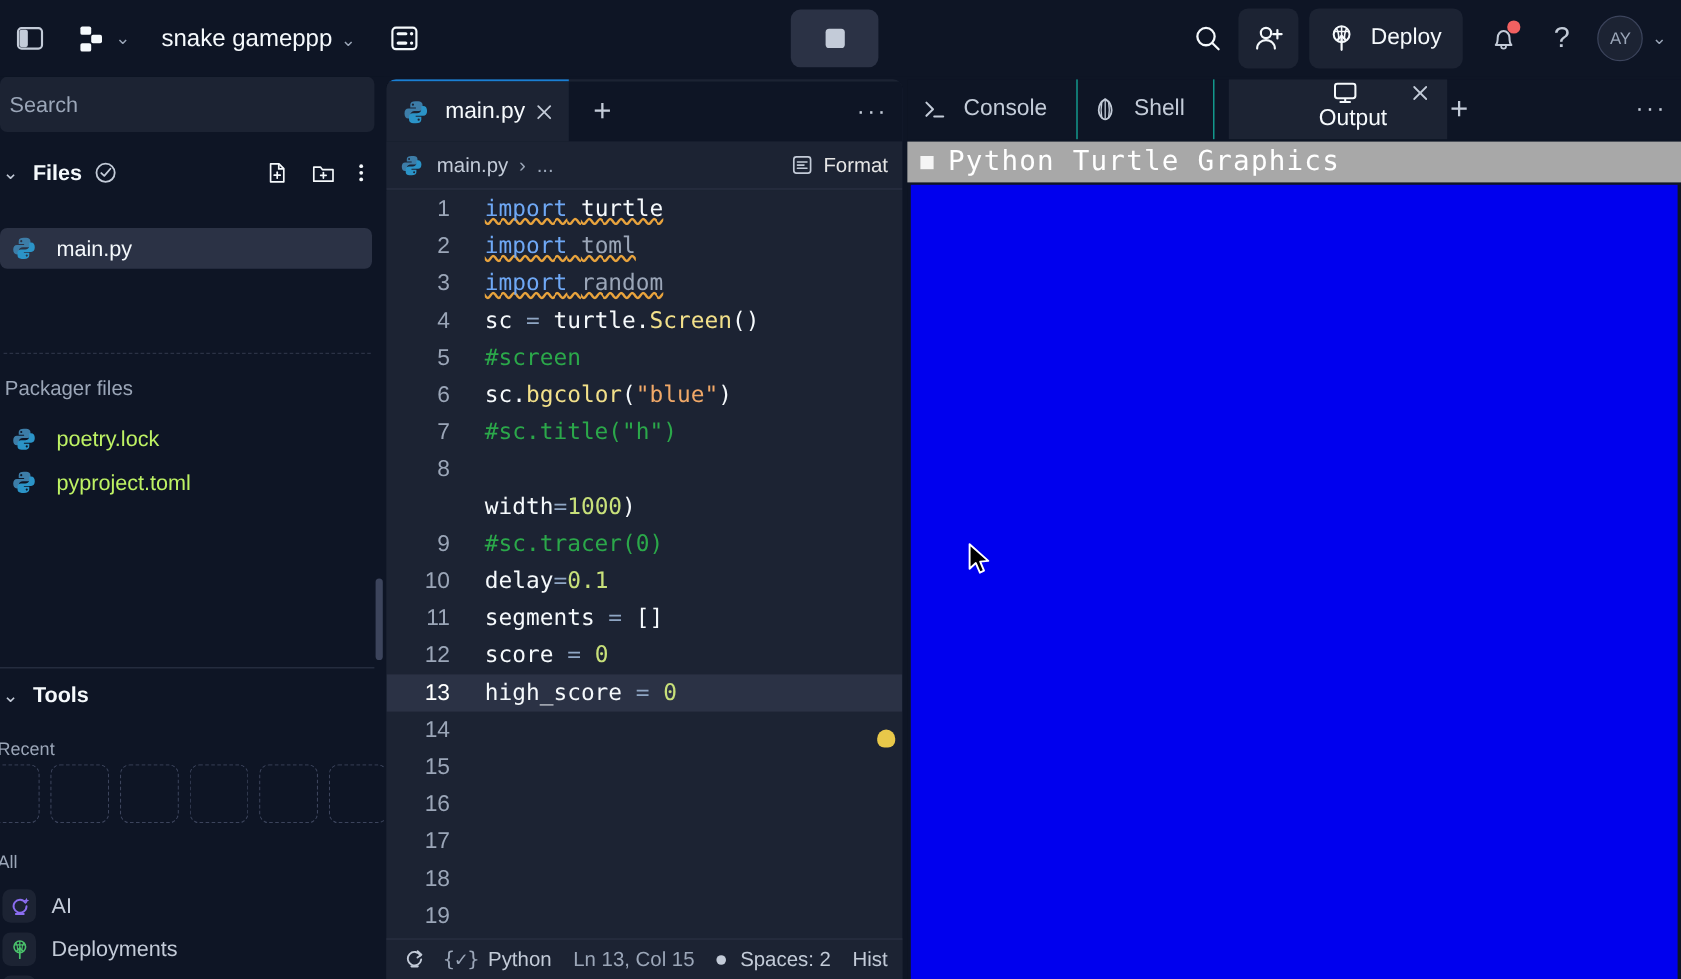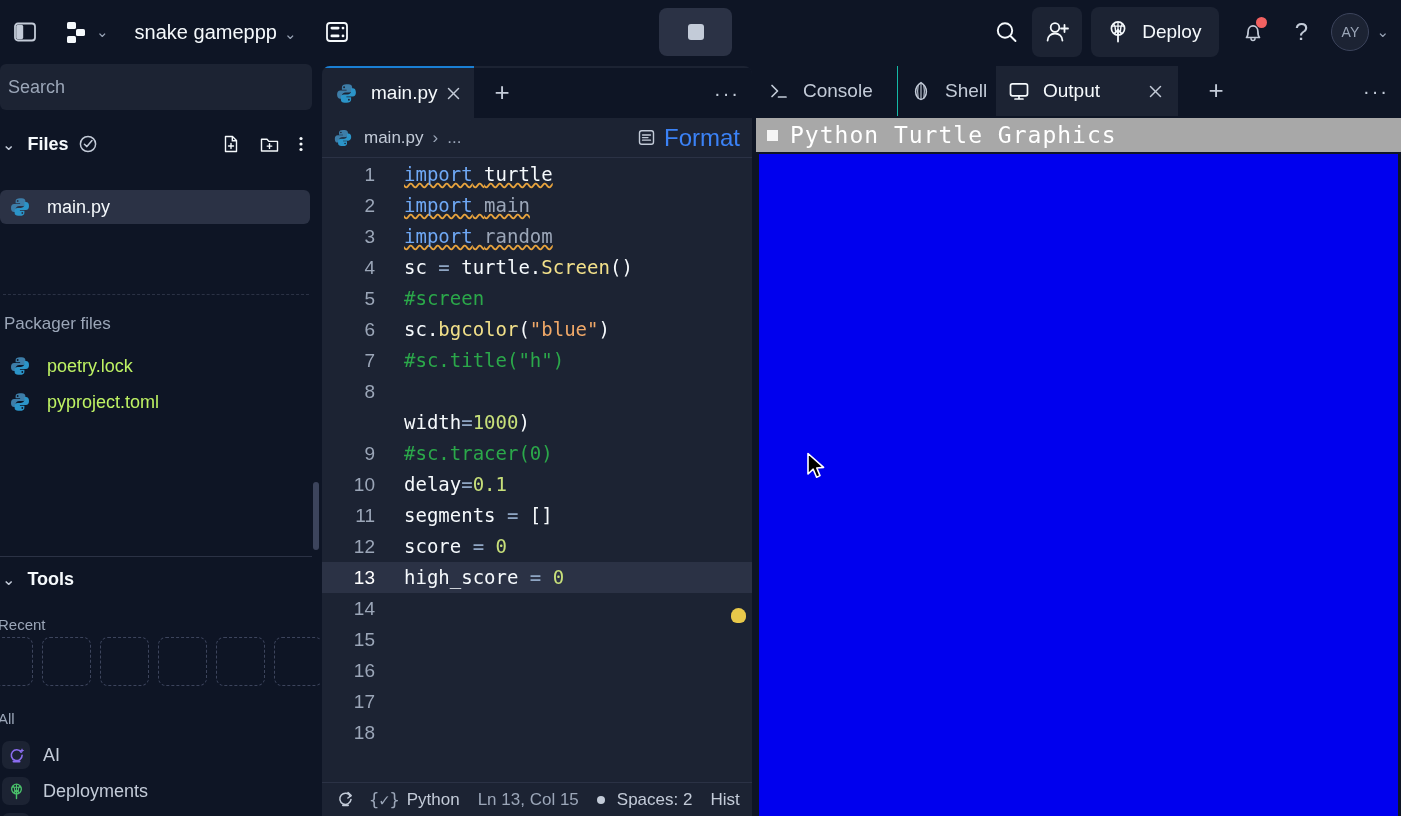--- a/index.html
+++ b/index.html
@@ -164,21 +164,21 @@
     background: #1c2333; display: flex; align-items: center;
     border-bottom: 1px solid #2b3245;
   }
   #breadcrumb-bar .bcpy { margin-left: 11px; display: flex; }
   #breadcrumb-bar .bc1 { color: #c3cbd8; font-size: 17px; margin-left: 11px; }
   #breadcrumb-bar .sep { color: #9ba6b8; font-size: 17px; margin-left: 9px; }
   #breadcrumb-bar .bc2 { color: #9ba6b8; font-size: 17px; margin-left: 9px; }
   #format-btn {
     position: absolute; right: 12px; display: flex; align-items: center; gap: 8px; cursor: pointer;
   }
-  #format-btn .lbl { color: #3b82f6; font-size: 24px; }
+  #format-btn .lbl { color: #e5e5e5; font-size: 17px; }
 
   #code-area {
     position: absolute; left: 0; top: 93px; width: 430px; height: 688px;
     background: #1c2333; overflow: hidden;
     font-family: "DejaVu Sans Mono", monospace; font-size: 19px;
   }
   .cline { position: absolute; left: 0; width: 430px; height: 31px; display: flex; }
   .cline.hl { background: #2b3245; }
   .lnum {
     width: 62px; text-align: right; color: #9ba6b8;
@@ -222,21 +222,21 @@
   #out-tabbar { position: absolute; left: 0; top: 0; width: 645px; height: 50px; background: #0e1525; }
   .out-tab {
     position: absolute; top: 0; height: 50px; display: flex; align-items: center;
     cursor: pointer; border-right: 1px solid #14b8a6;
   }
   .out-tab .olbl { color: #c3cbd8; font-size: 19px; margin-left: 13px; }
   .out-tab.active { background: #1c2333; }
   .out-tab.active .olbl { color: #f5f9fc; }
   #out-tab-console { left: 0; width: 142px; padding-left: 12px; }
   #out-tab-shell { left: 142px; width: 114px; padding-left: 12px; }
-  #out-tab-output { left: 240px; width: 182px; padding-left: 12px; border-right: none; }
+  #out-tab-output { left: 268px; width: 182px; padding-left: 12px; border-right: none; flex-direction: column; }
   #out-tab-close { position: absolute; right: 12px; display:flex;align-items:center;justify-content:center;width:22px;height:22px; cursor:pointer;}
   #out-add {
     position: absolute; left: 448px; top: 13px; width: 24px; height: 24px;
     color: #c3cbd8; font-size: 26px; line-height: 22px; text-align: center; cursor: pointer;
   }
   #out-more {
     position: absolute; right: 12px; top: 14px; color: #c3cbd8; font-size: 20px;
     letter-spacing: 2px; cursor: pointer;
   }
   #turtle-window {
@@ -519,21 +519,21 @@
 
   <div id="code-area">
 
     <div class="cline" style="top:0px">
       <span class="lnum">1</span>
       <span class="ctext"><span class="k sq">import</span><span class="sq"> </span><span class="pl sq">turtle</span></span>
     </div>
 
     <div class="cline" style="top:31px">
       <span class="lnum">2</span>
-      <span class="ctext"><span class="k sq">import</span><span class="sq"> </span><span class="mod sq">main</span></span>
+      <span class="ctext"><span class="k sq">import</span><span class="sq"> </span><span class="mod sq">toml</span></span>
     </div>
 
     <div class="cline" style="top:62px">
       <span class="lnum">3</span>
       <span class="ctext"><span class="k sq">import</span><span class="sq"> </span><span class="mod sq">random</span></span>
     </div>
 
     <div class="cline" style="top:93px">
       <span class="lnum">4</span>
       <span class="ctext"><span class="pl">sc </span><span class="op">=</span><span class="pl"> turtle.</span><span class="fn">Screen</span><span class="pl">()</span></span>
@@ -599,20 +599,24 @@
     <div class="cline" style="top:496px">
       <span class="lnum">16</span>
       <span class="ctext"></span>
     </div>
     <div class="cline" style="top:527px">
       <span class="lnum">17</span>
       <span class="ctext"></span>
     </div>
     <div class="cline" style="top:558px">
       <span class="lnum">18</span>
+      <span class="ctext"></span>
+    </div>
+    <div class="cline" style="top:589px">
+      <span class="lnum">19</span>
       <span class="ctext"></span>
     </div>
   </div>
 
   <div id="bulb"></div>
 
 </div>
 
 <div id="status-bar">
   <span class="sb-item" style="margin-left:14px">

